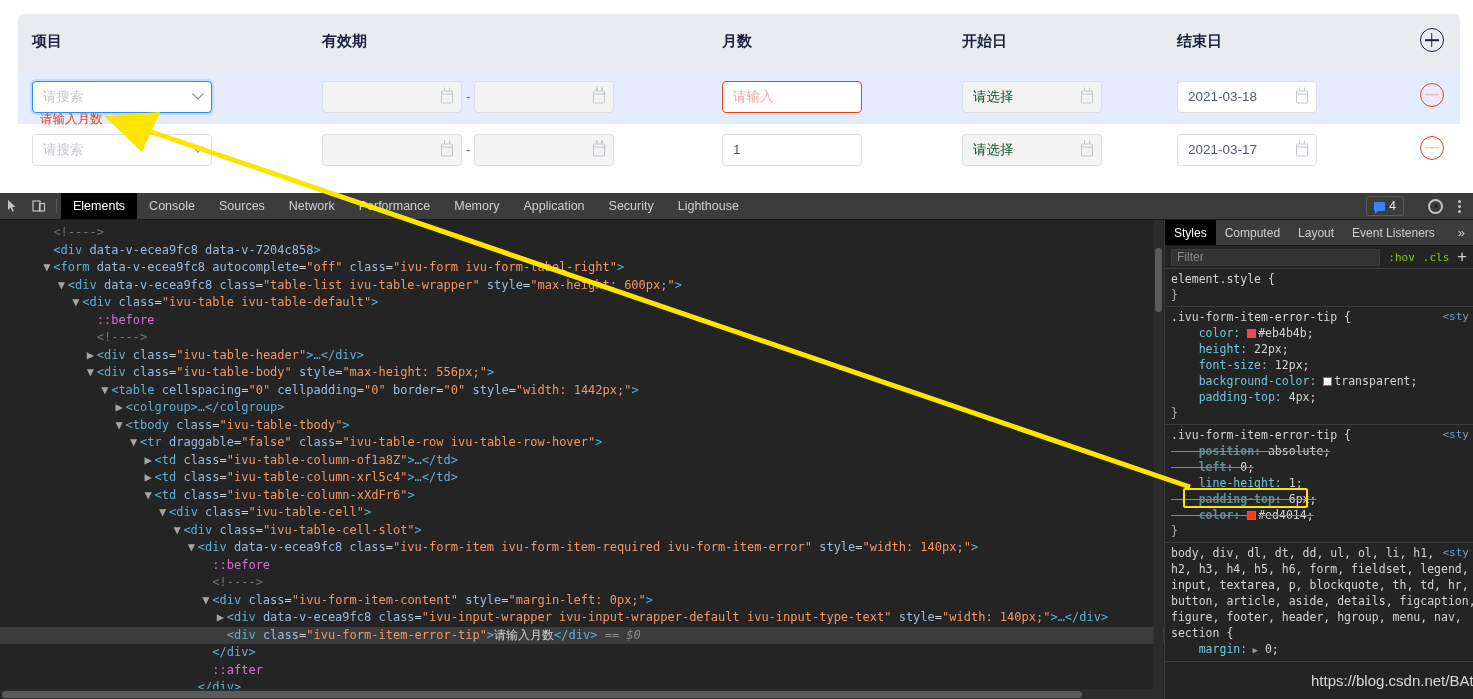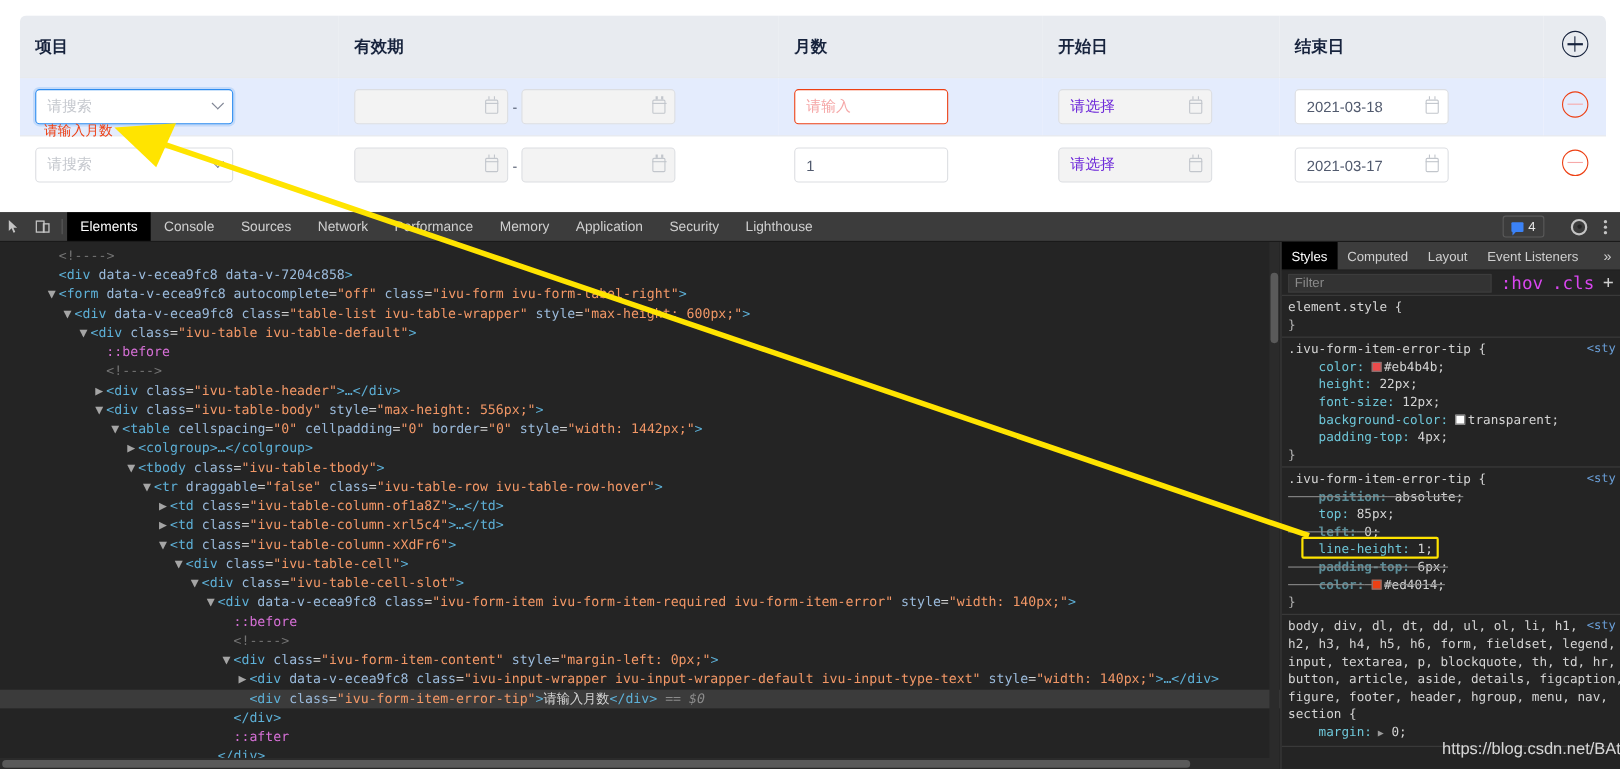--- a/index.html
+++ b/index.html
@@ -43,21 +43,21 @@
   .ctl{
     height:32px; border:1px solid #dcdee2; border-radius:4px;
     background:#fff; font-size:13.5px; color:#515a6e;
     display:flex; align-items:center; padding:0 26px 0 10px;
     position:relative;
   }
   .ctl.ph{ color:#c5c8ce; }
   .ctl.focus{ border-color:#2d8cf0; box-shadow:0 0 0 2px rgba(45,140,240,.18); }
   .ctl.err{ border-color:#ed4014; }
   .ctl.err.ph{ color:#f5a7a7; }
-  .ctl.dis{ background:#f3f3f3; border-color:#dcdee2; color:#6d28d9; }
+  .ctl.dis{ background:#f3f3f3; border-color:#dcdee2; color:#14532d; }
   .w-sel{ width:180px; }
   .w-date{ width:140px; }
   .w-num{ width:140px; }
   .w-end{ width:140px; }
 
   .caret{
     position:absolute; right:9px; top:50%; transform:translateY(-50%);
     width:8px; height:8px; border-right:1.6px solid #808695;
     border-bottom:1.6px solid #808695; margin-top:-3px;
     transform:translateY(-50%) rotate(45deg);
@@ -191,21 +191,21 @@
   .st-filter{
     height:23px; display:flex; align-items:center; background:#242424;
     border-bottom:1px solid #3c3c3c; padding:0 6px;
   }
   .st-filter input{
     flex:1; background:#333; border:1px solid #3c3c3c; outline:none;
     color:#cfcfcf; font-size:12px; height:17px; padding:0 5px;
     font-family:"Liberation Sans","DejaVu Sans",sans-serif;
   }
   .st-filter input::placeholder{ color:#8a8a8a; }
-  .st-hov,.st-cls{ font-size:16px; color:#d946ef; margin-left:8px; cursor:pointer;
+  .st-hov,.st-cls{ font-size:11px; color:#84cc16; margin-left:8px; cursor:pointer;
     font-family:"DejaVu Sans Mono","Liberation Mono",monospace;}
   .st-plus{ font-size:16px; color:#cfcfcf; margin-left:8px; cursor:pointer; line-height:1; }
 
   .css-area{ flex:1; overflow:hidden; font-size:11.5px; line-height:16px; }
   .css-rule{ border-bottom:1px solid #3c3c3c; padding:2px 0 3px 0; position:relative; }
   .css-rule .l{ white-space:pre; padding:0 6px; }
   .sel-txt{ color:#d4d4d4; }
   .prop{ color:#6ec7d9; }
   .val{ color:#d4d4d4; }
   .brace{ color:#b0b0b0; }
@@ -433,21 +433,20 @@
             <div class="l"><span class="prop">    height:</span><span class="val"> 22px;</span></div>
             <div class="l"><span class="prop">    font-size:</span><span class="val"> 12px;</span></div>
             <div class="l"><span class="prop">    background-color:</span> <span class="swatch" style="background: rgb(255, 255, 255);"></span><span class="val">transparent;</span></div>
             <div class="l"><span class="prop">    padding-top:</span><span class="val"> 4px;</span></div>
             <div class="l brace">}</div>
           </div>
           <div class="css-rule">
             <span class="src">&lt;sty</span>
             <div class="l sel-txt">.ivu-form-item-error-tip {</div>
             <div class="l strike"><span class="prop">    position:</span><span class="val"> absolute;</span></div>
-            <div class="l" style="position: relative;"><span class="prop">    top:</span><span class="val"> 85px;</span></div>
             <div class="l strike"><span class="prop">    left:</span><span class="val"> 0;</span></div>
             <div class="l"><span class="prop">    line-height:</span><span class="val"> 1;</span></div>
             <div class="l strike"><span class="prop">    padding-top:</span><span class="val"> 6px;</span></div>
             <div class="l strike"><span class="prop">    color:</span> <span class="swatch" style="background: rgb(237, 64, 20);"></span><span class="val">#ed4014;</span></div>
             <div class="l brace">}</div>
           </div>
           <div class="css-rule">
             <span class="src">&lt;sty</span>
             <div class="l sel-txt">body, div, dl, dt, dd, ul, ol, li, h1,</div>
             <div class="l sel-txt">h2, h3, h4, h5, h6, form, fieldset, legend,</div>

